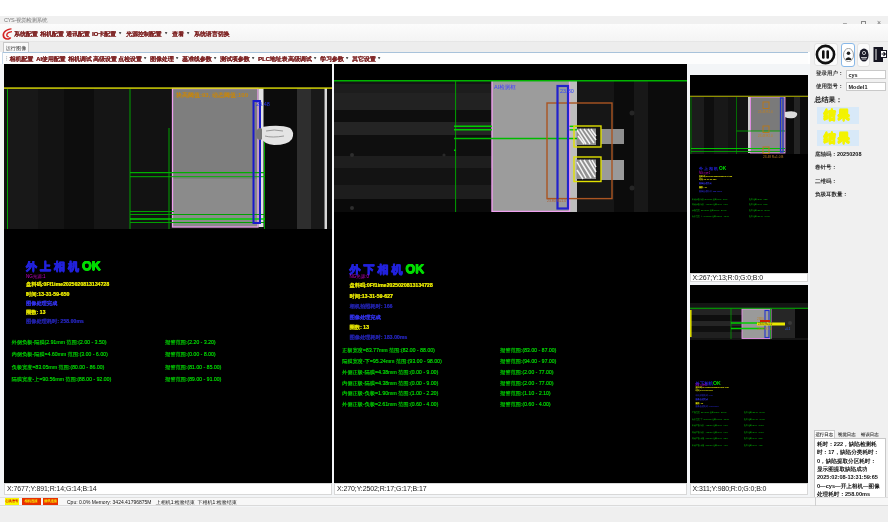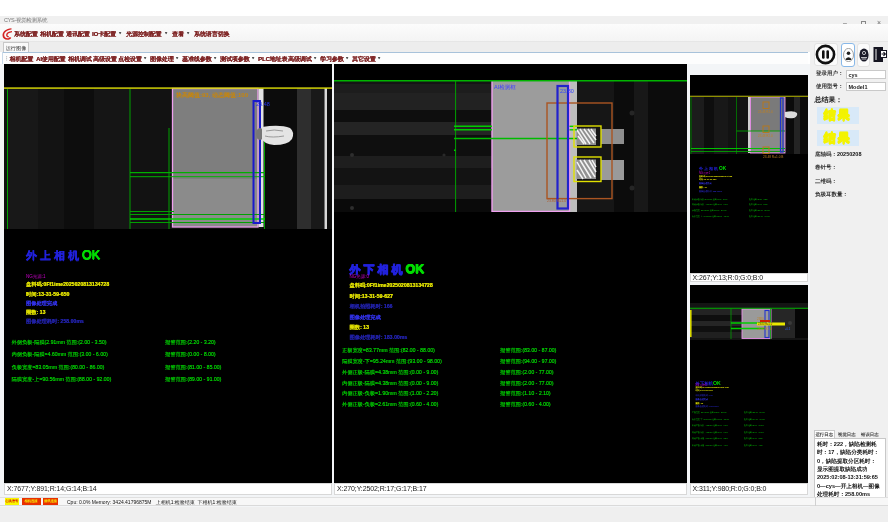--- a/index.html
+++ b/index.html
@@ -159,21 +159,21 @@
 <rect x="120" y="69.5" width="1.5" height="1.5" fill="#00cc00"></rect>
 <rect x="213" y="23" width="65" height="95.6" fill="none" stroke="#aa5522" stroke-width="1.4"></rect>
 <rect x="240" y="46" width="27" height="21" fill="none" stroke="#e0e000" stroke-width="1.4"></rect>
 <rect x="240" y="77" width="27" height="24.5" fill="none" stroke="#e0e000" stroke-width="1.4"></rect>
 <rect x="223.5" y="6" width="10.5" height="122.5" fill="none" stroke="#2222cc" stroke-width="2.2"></rect>
 <text x="160" y="8.5" fill="#4040ff" font-size="5.5" font-family="Liberation Sans">AI检测框</text>
 <text x="226" y="13" fill="#3344ff" font-size="5.5" font-family="Liberation Sans">23.80</text>
 <text x="213" y="122" fill="#b05a28" font-size="3.5" font-family="Liberation Sans">23.80 R=1.0</text>
 </svg>
 
-<div class="ln thk" style="position:absolute;white-space:nowrap;left:26px;top:248px;font-size:11px;font-weight:normal;color:#2222dd;letter-spacing:3px">外上相机<span style="color:#00dd00;font-size:12.5px;letter-spacing:0">OK</span></div>
+<div class="ln thk" style="position:absolute;white-space:nowrap;left:26px;top:259px;font-size:11px;font-weight:bold;color:#2222dd;letter-spacing:3px">外上相机<span style="color:#00dd00;font-size:12.5px;letter-spacing:0">OK</span></div>
 <div class="ln mtx" style="left:26px;top:273.5px;font-size:4.5px">NG光源:1</div>
 <div class="ln ytx" style="left:26px;top:281px">盘料码:0Ff1ime2025020813134728</div>
 <div class="ln ytx" style="left:26px;top:290.5px">时间:13-31-59-650</div>
 <div class="ln btx" style="left:26px;top:299.5px">图像处理完成</div>
 <div class="ln ytx" style="left:26px;top:308.5px">圈数: 13</div>
 <div class="ln dbtx" style="left:26px;top:318px">图像处理耗时: 258.00ms</div>
 <div class="ln gtx" style="left:11.5px;top:338.5px">外侧负极-隔膜(2.91mm 范围:(2.00 - 3.50)</div>
 <div class="ln gtx" style="left:165px;top:338.5px">报警范围:(2.20 - 3.20)</div>
 <div class="ln gtx" style="left:11.5px;top:351px">内侧负极-隔膜=4.60mm 范围:(3.00 - 6.00)</div>
 <div class="ln gtx" style="left:165px;top:351px">报警范围:(0.00 - 8.00)</div>

